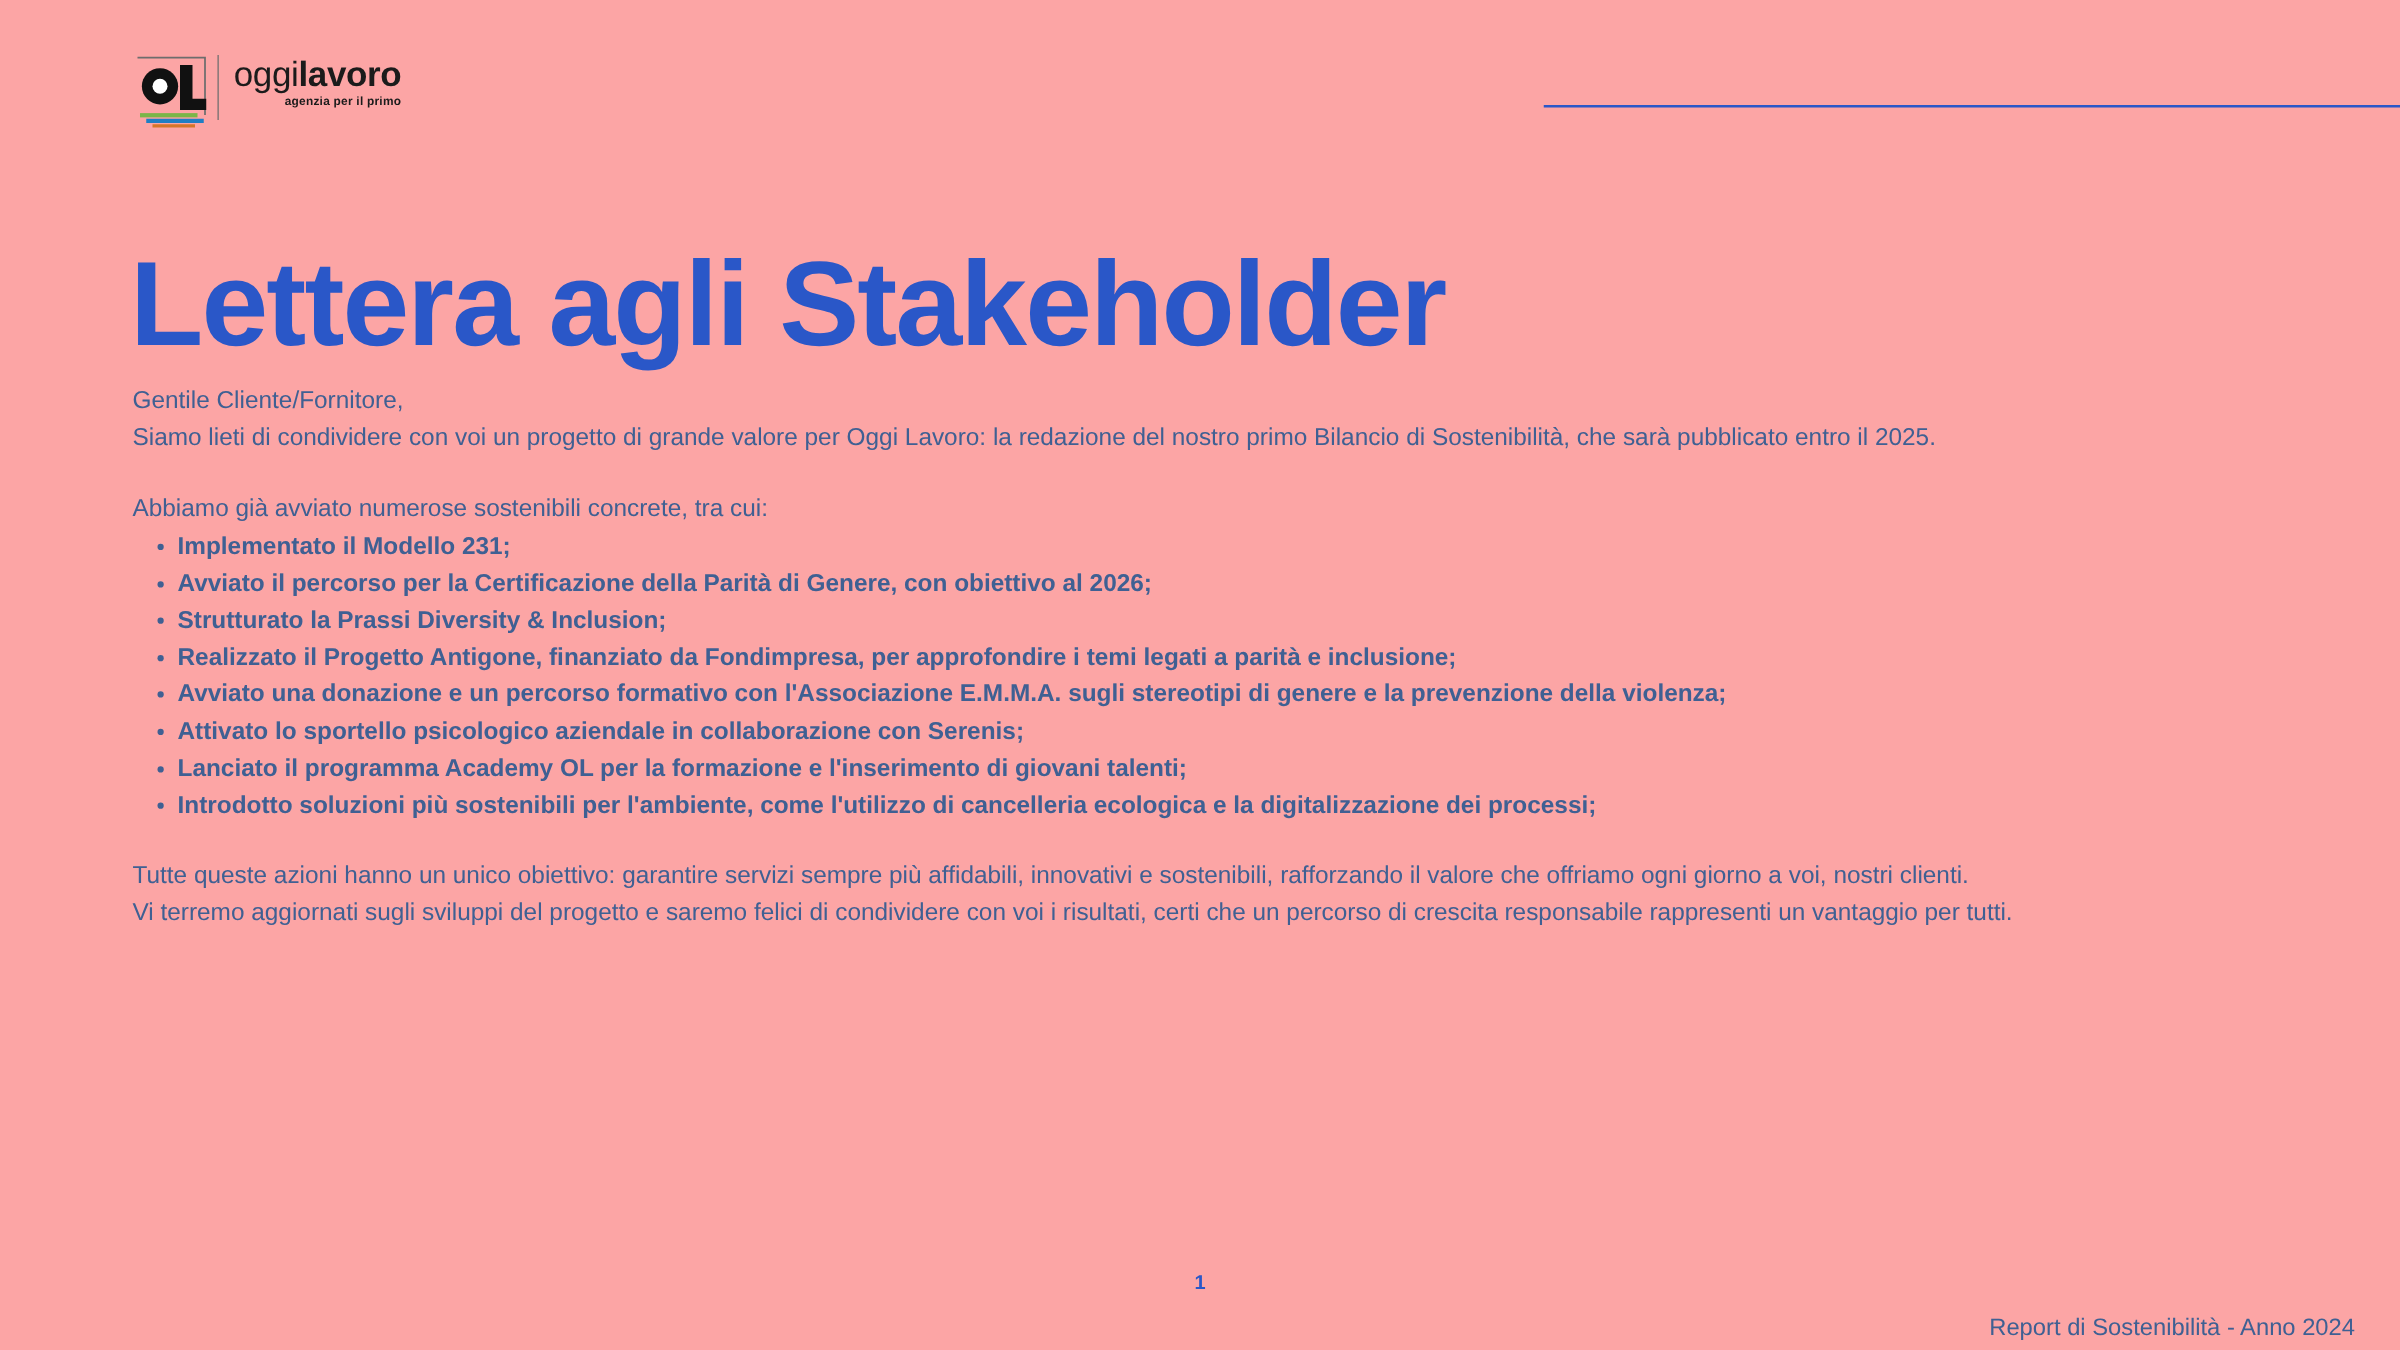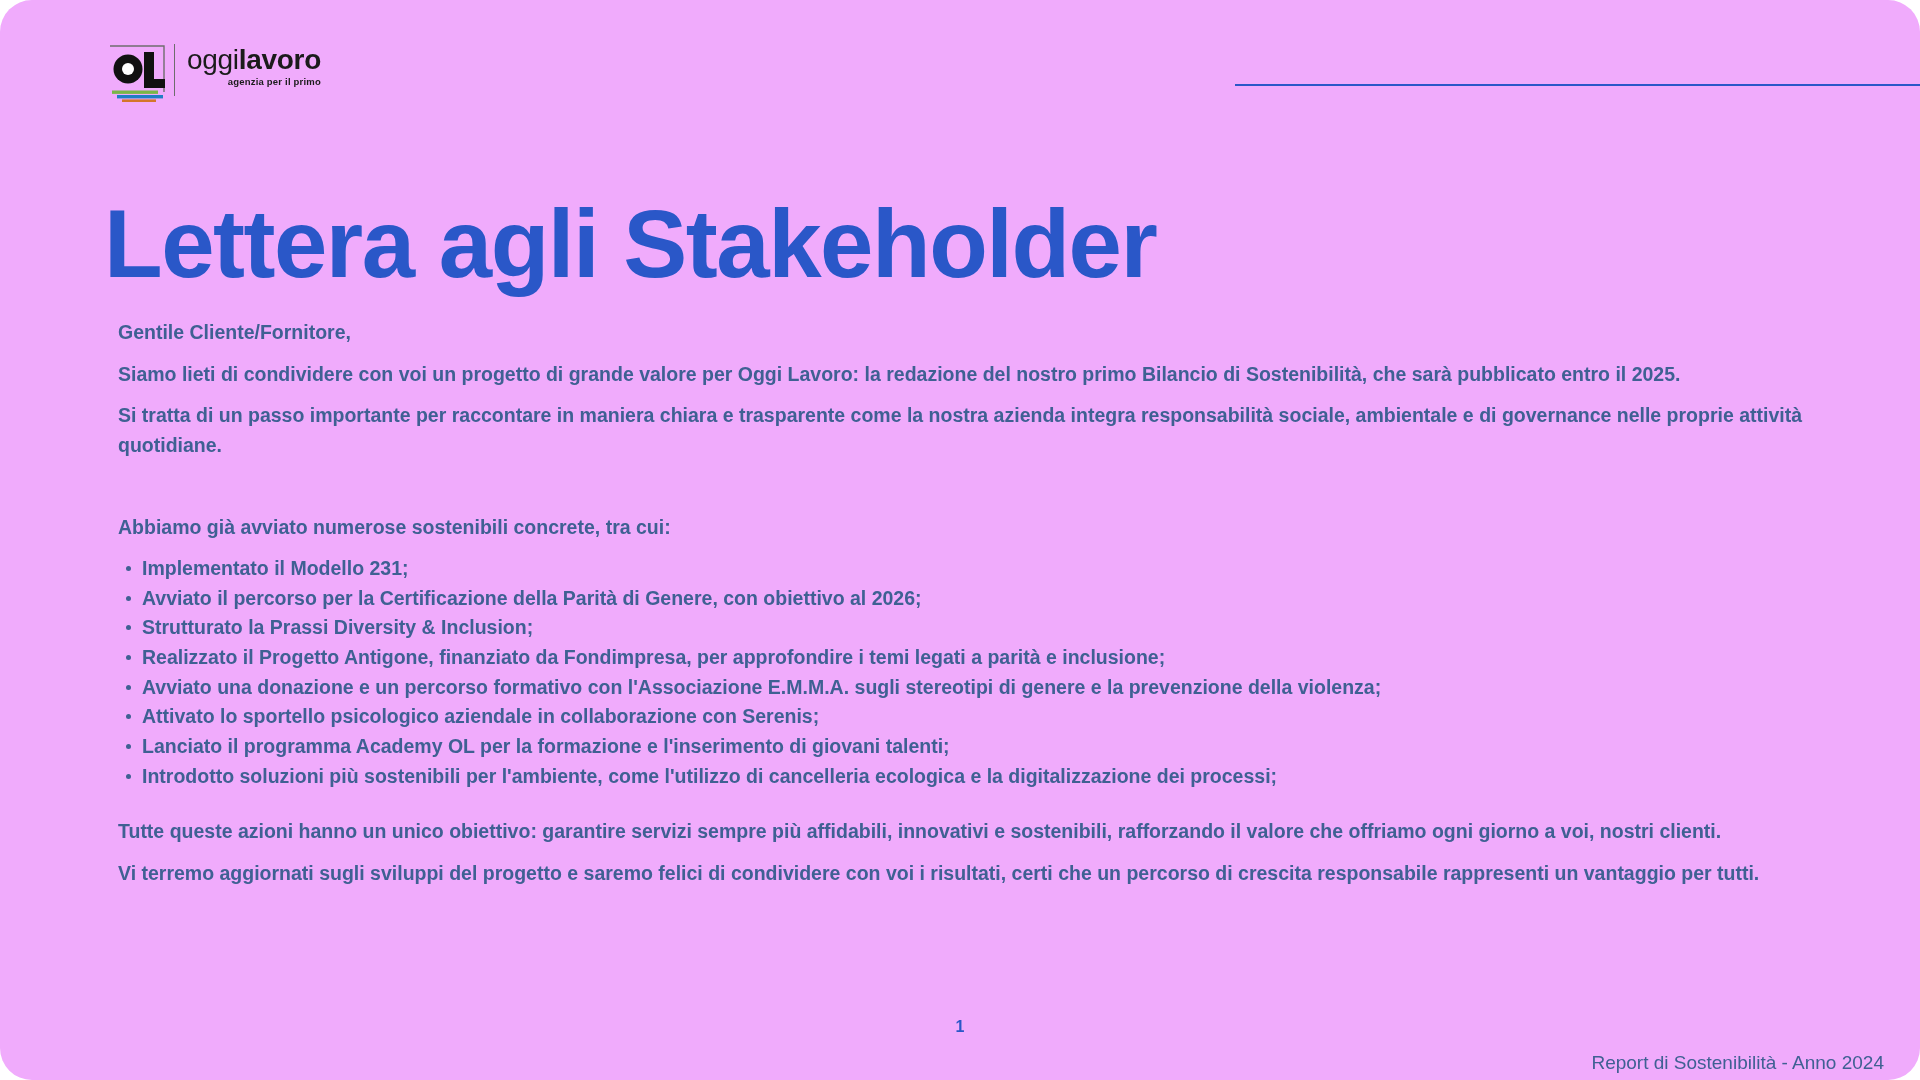--- a/index.html
+++ b/index.html
@@ -11,22 +11,21 @@
     width: 1920px;
     height: 1080px;
     overflow: hidden;
     font-family: "Liberation Sans", sans-serif;
     position: relative;
   }
 
   .slide {
     position: absolute;
     inset: 0;
-    background: #f0abfc;
-    border-radius: 32px;
+    background: #fca5a5;
   }
 
   
   .header {
     position: absolute;
     top: 0;
     left: 0;
     width: 1920px;
     height: 120px;
   }
@@ -105,21 +104,21 @@
   .body-area {
     position: absolute;
     left: 106px;
     top: 306px;
     width: 1712px;
     color: #3f6093;
     font-size: 19.5px;
     line-height: 1.52;
   }
 
-  .para { margin: 12px; font-weight: bold; }
+  .para { margin: 0; }
   .para + .para { margin-top: 0; }
 
   .spacer-line { height: 28px; }
 
   .bullets {
     margin: 0;
     padding: 0;
     list-style: none;
   }
 
@@ -203,21 +202,20 @@
 
     <div class="header-rule"></div>
   </div>
 
   <h1 class="page-title">Lettera agli Stakeholder</h1>
 
   <div class="body-area">
 
     <p class="para">Gentile Cliente/Fornitore,</p>
     <p class="para">Siamo lieti di condividere con voi un progetto di grande valore per Oggi Lavoro: la redazione del nostro primo Bilancio di Sostenibilità, che sarà pubblicato entro il 2025.</p>
-    <p class="para">Si tratta di un passo importante per raccontare in maniera chiara e trasparente come la nostra azienda integra responsabilità sociale, ambientale e di governance nelle proprie attività quotidiane.</p>
 
     <div class="spacer-line"></div>
 
     <p class="para">Abbiamo già avviato numerose sostenibili concrete, tra cui:</p>
 
     <ul class="bullets">
       <li>Implementato il Modello 231;</li>
       <li>Avviato il percorso per la Certificazione della Parità di Genere, con obiettivo al 2026;</li>
       <li>Strutturato la Prassi Diversity &amp; Inclusion;</li>
       <li>Realizzato il Progetto Antigone, finanziato da Fondimpresa, per approfondire i temi legati a parità e inclusione;</li>

